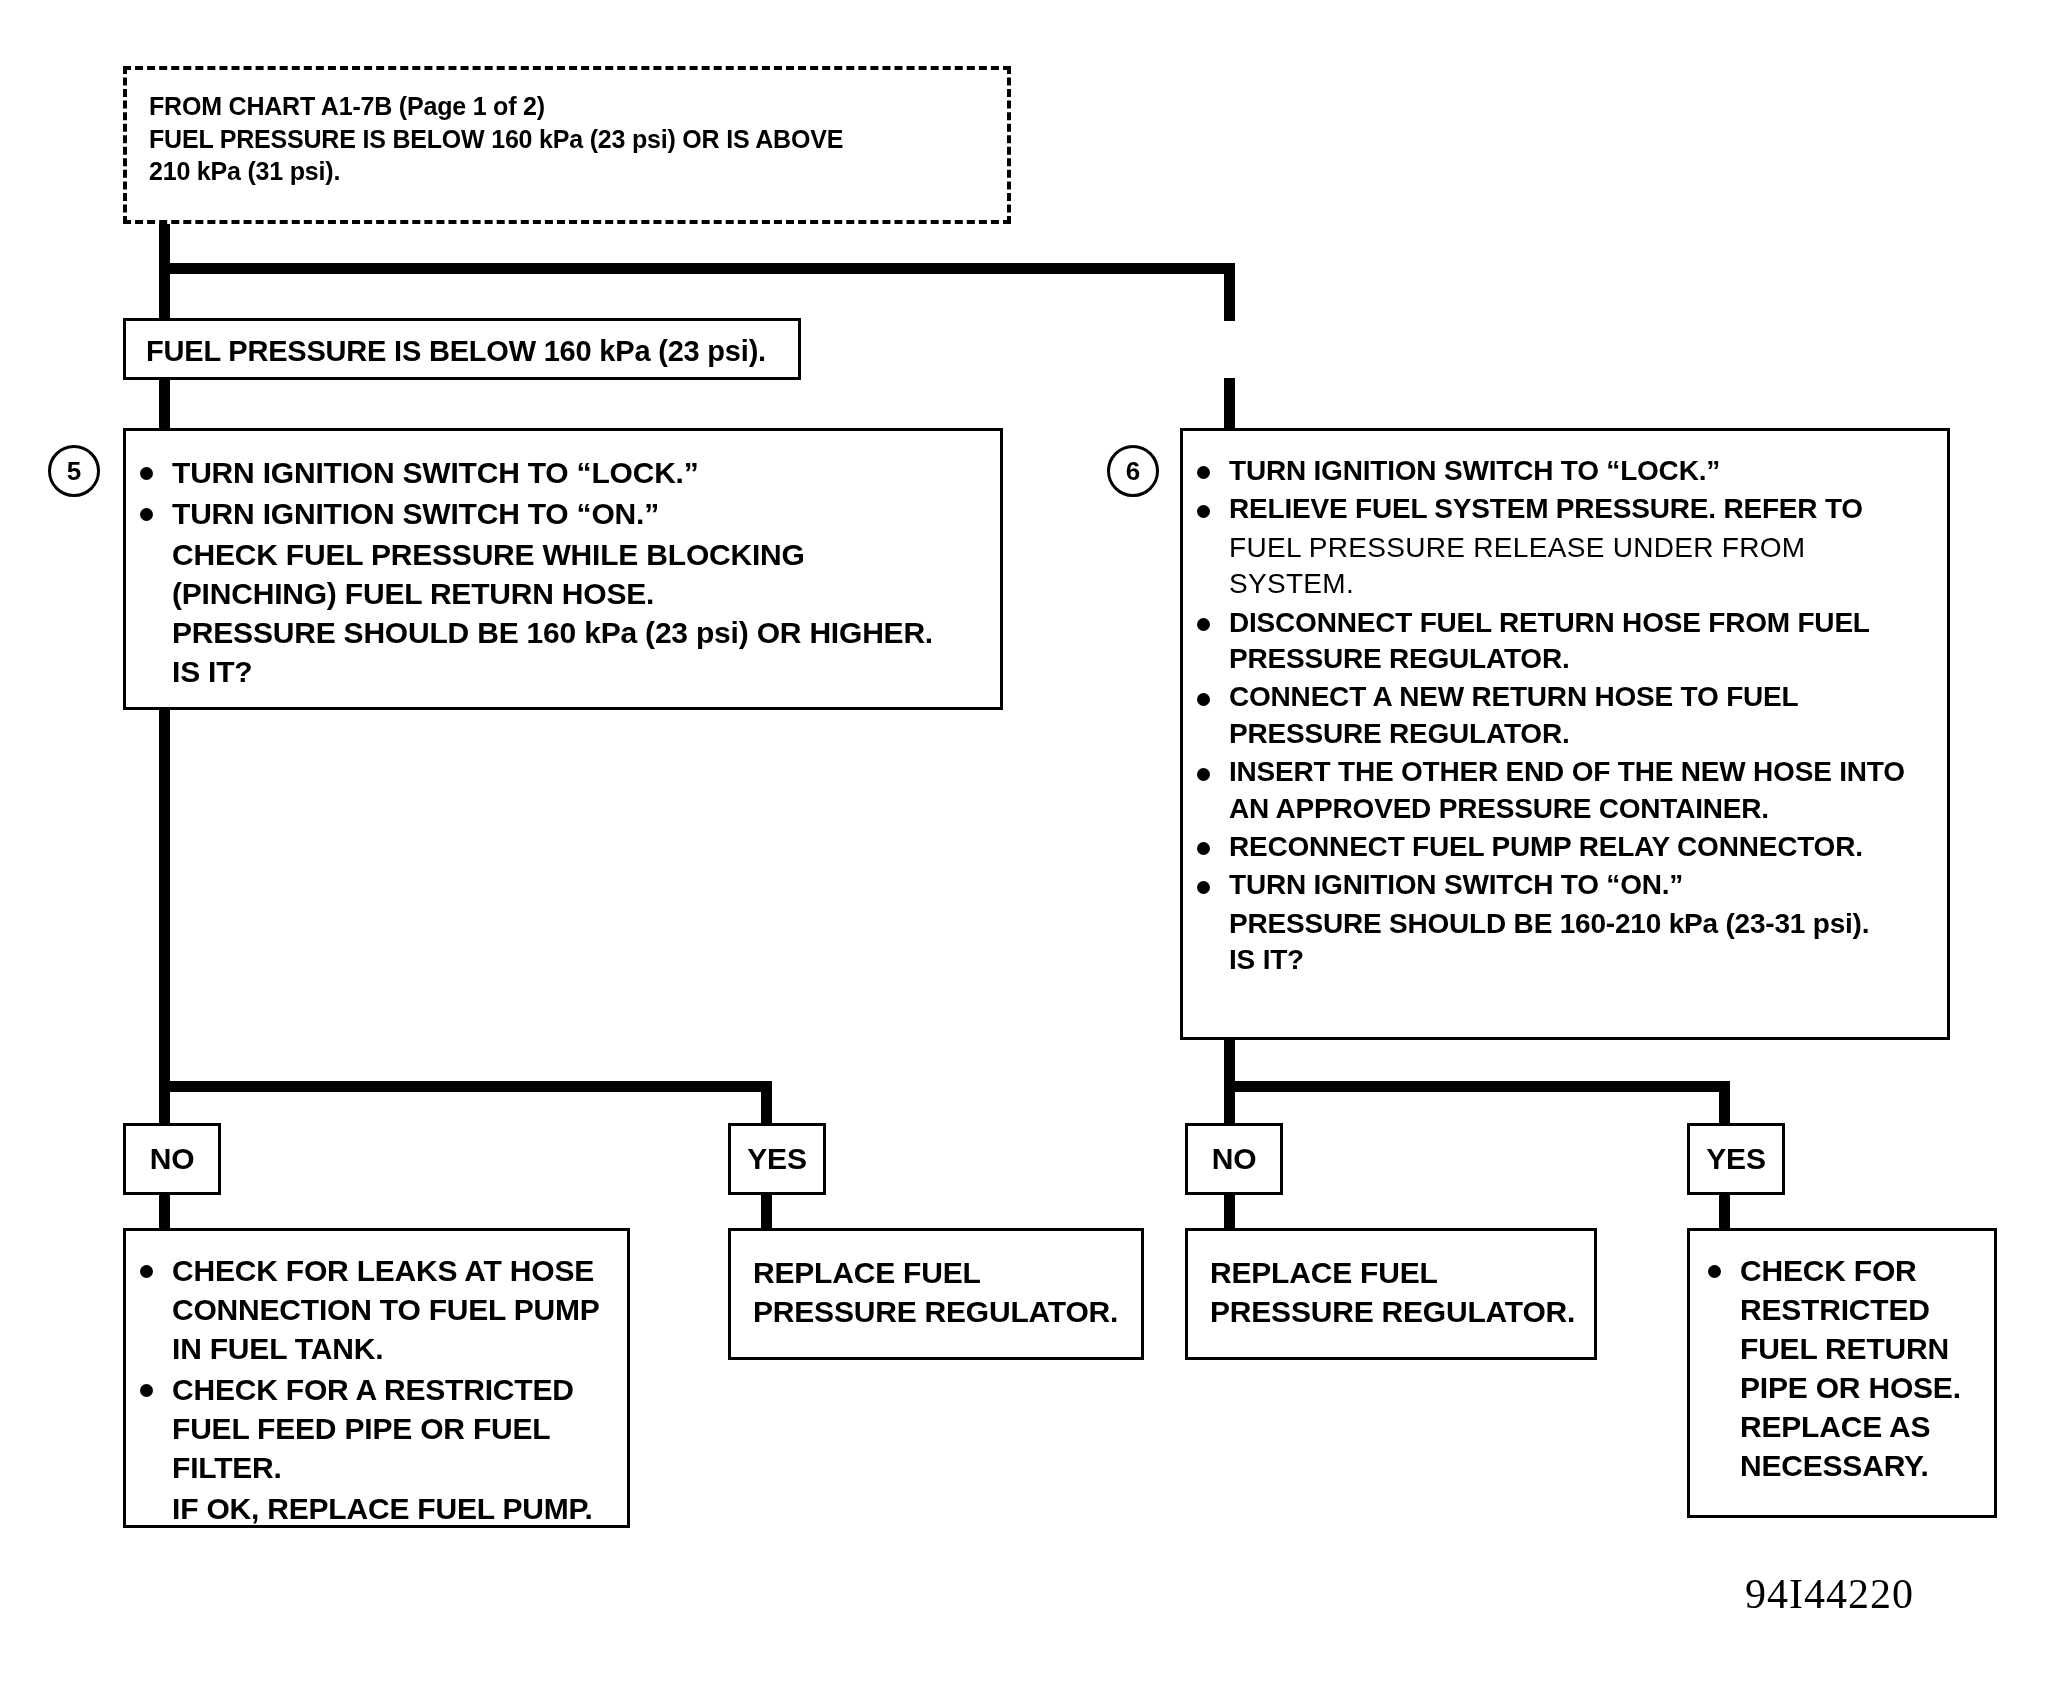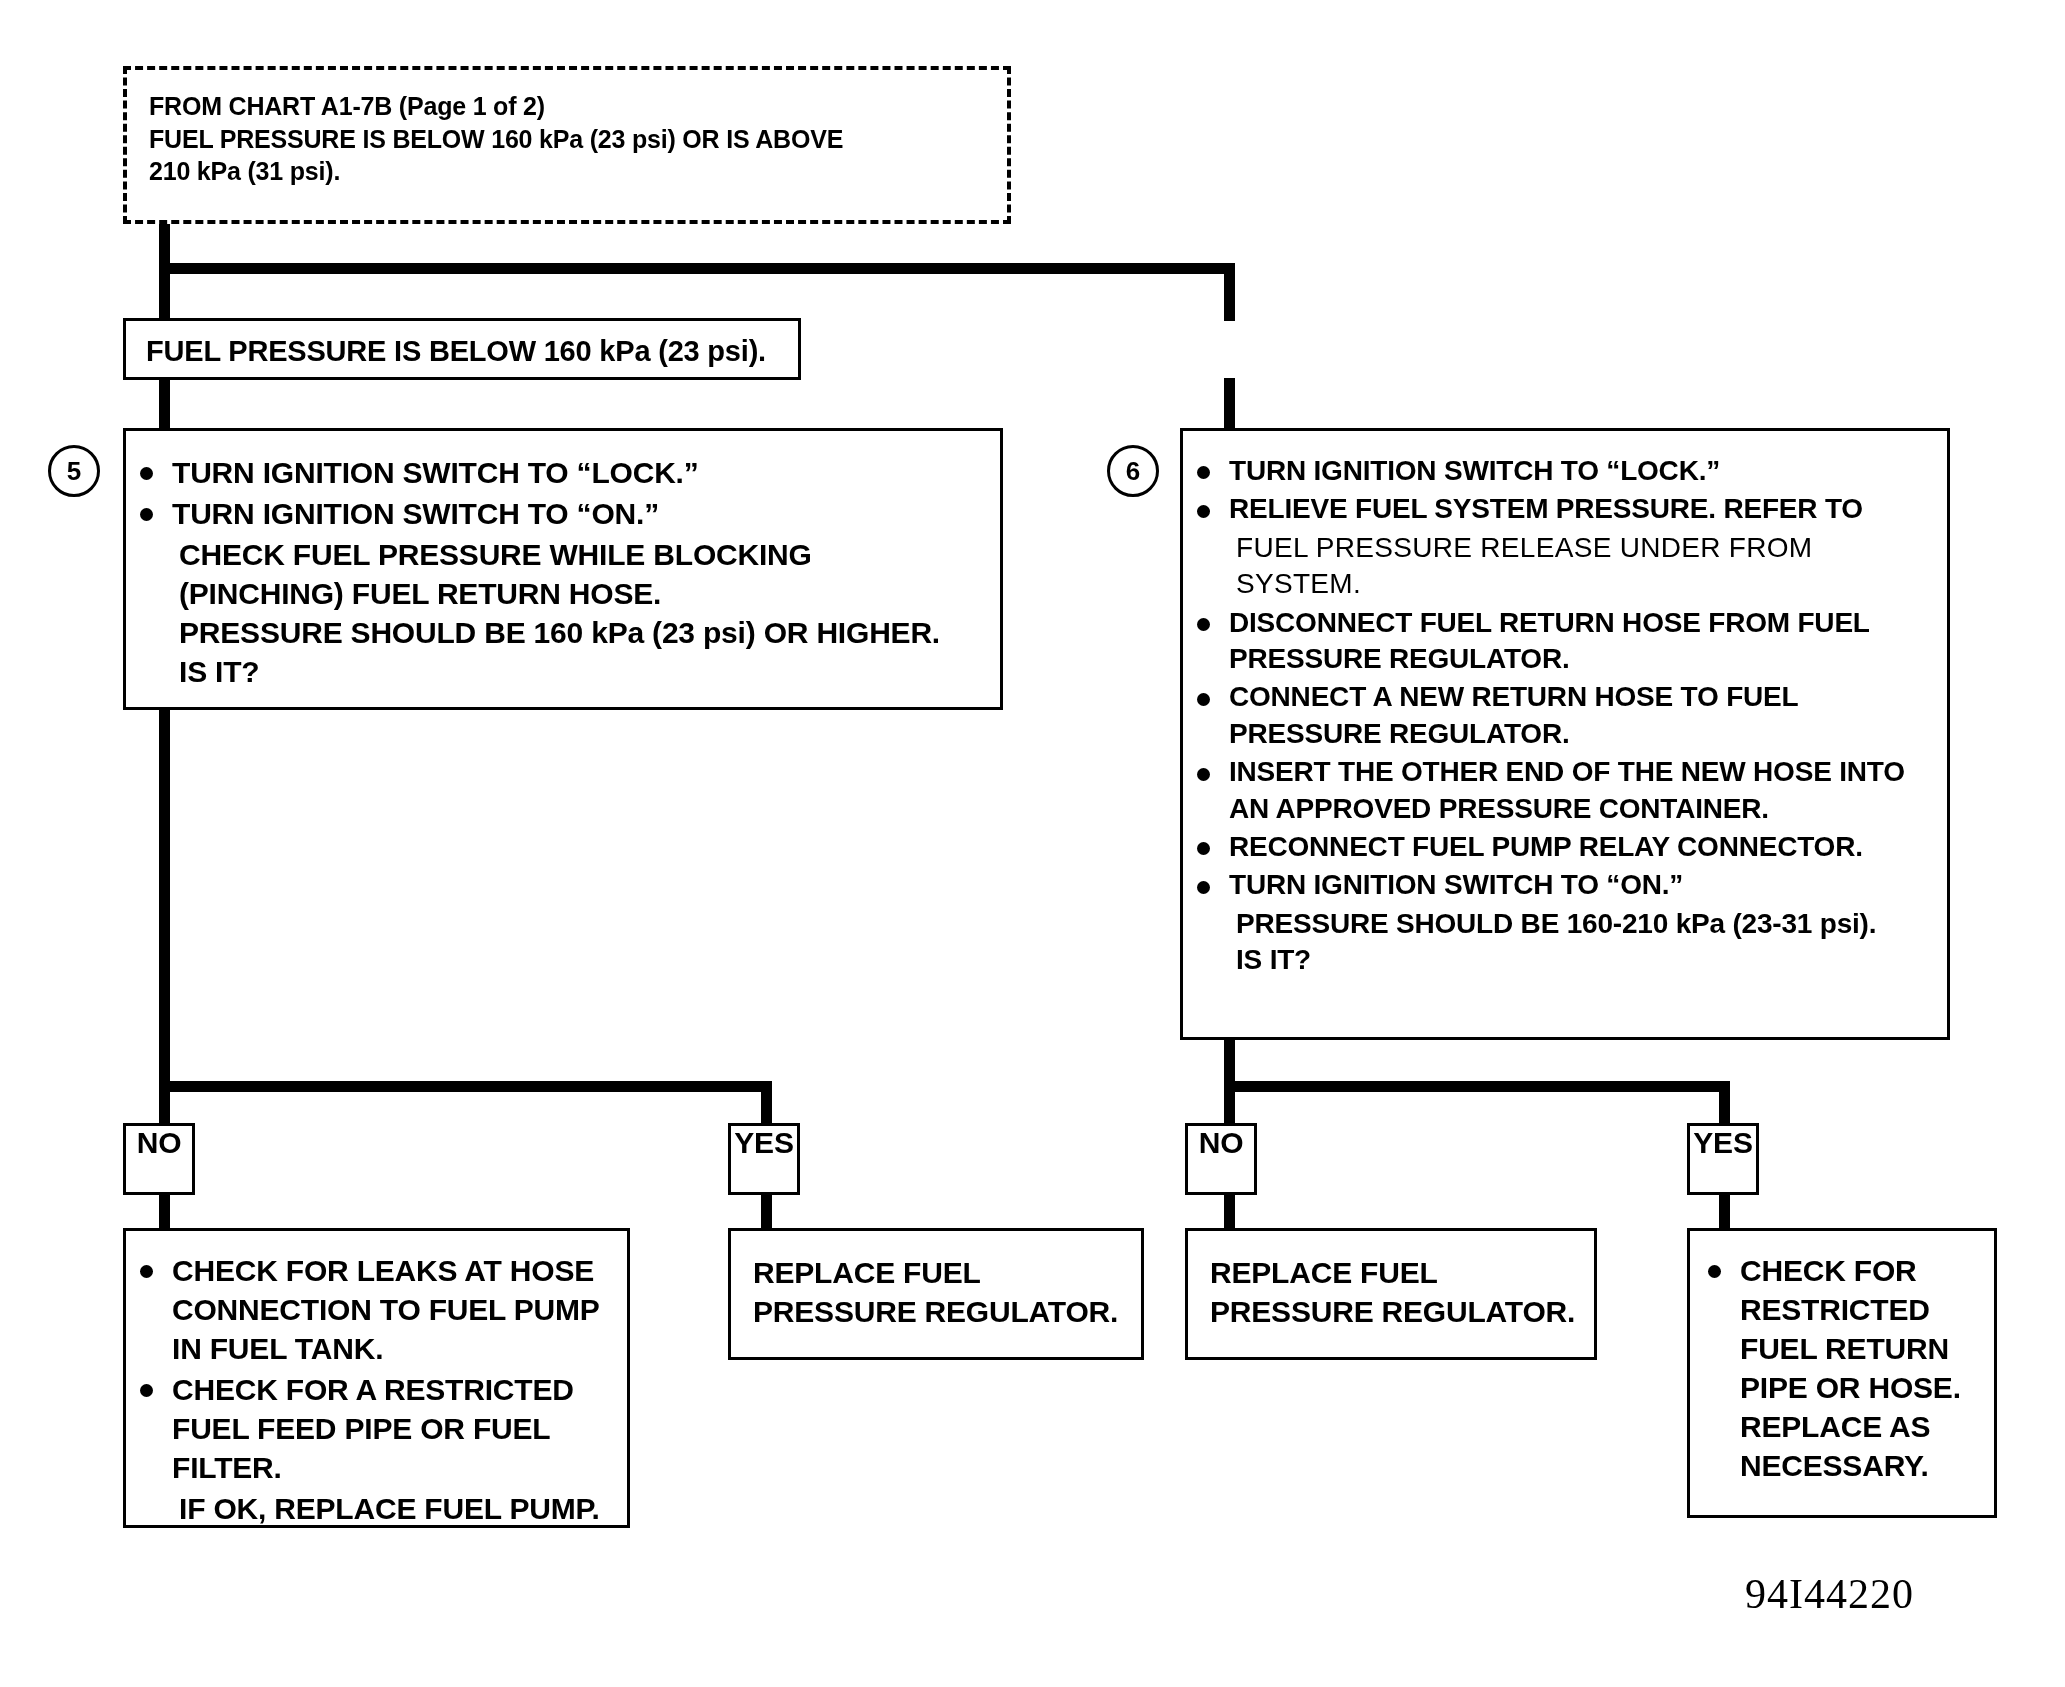--- a/index.html
+++ b/index.html
@@ -86,21 +86,20 @@
     position: absolute;
     left: 14px;
     top: 0.48em;
     width: 13px;
     height: 13px;
     border-radius: 50%;
     background: #000000;
   }
   ul.bullets > li.plain {
     padding-left: 46px;
-    margin-left: 7px;
   }
   
   li.alt-face {
     font-family: "Liberation Sans", sans-serif;
     font-weight: normal;
     letter-spacing: 0.3px;
   }
 
   
   #from-chart-box {
@@ -128,24 +127,24 @@
   #step6-box {
     left: 1180px; top: 428px; width: 770px; height: 612px;
     padding: 22px 0 0 0;
     font-size: 28px;
   }
 
   #step5-circle { left: 48px; top: 445px; }
   #step6-circle { left: 1107px; top: 445px; }
 
   .answer-box {
-    width: 72px; height: 72px;
+    width: 98px; height: 72px;
     padding: 0;
     display: flex;
-    align-items: flex-start;
+    align-items: center;
     justify-content: center;
     font-size: 30px;
   }
   #no-left   { left: 123px;  top: 1123px; }
   #yes-left  { left: 728px;  top: 1123px; }
   #no-right  { left: 1185px; top: 1123px; }
   #yes-right { left: 1687px; top: 1123px; }
 
   #result-no-left {
     left: 123px; top: 1228px; width: 507px; height: 300px;

